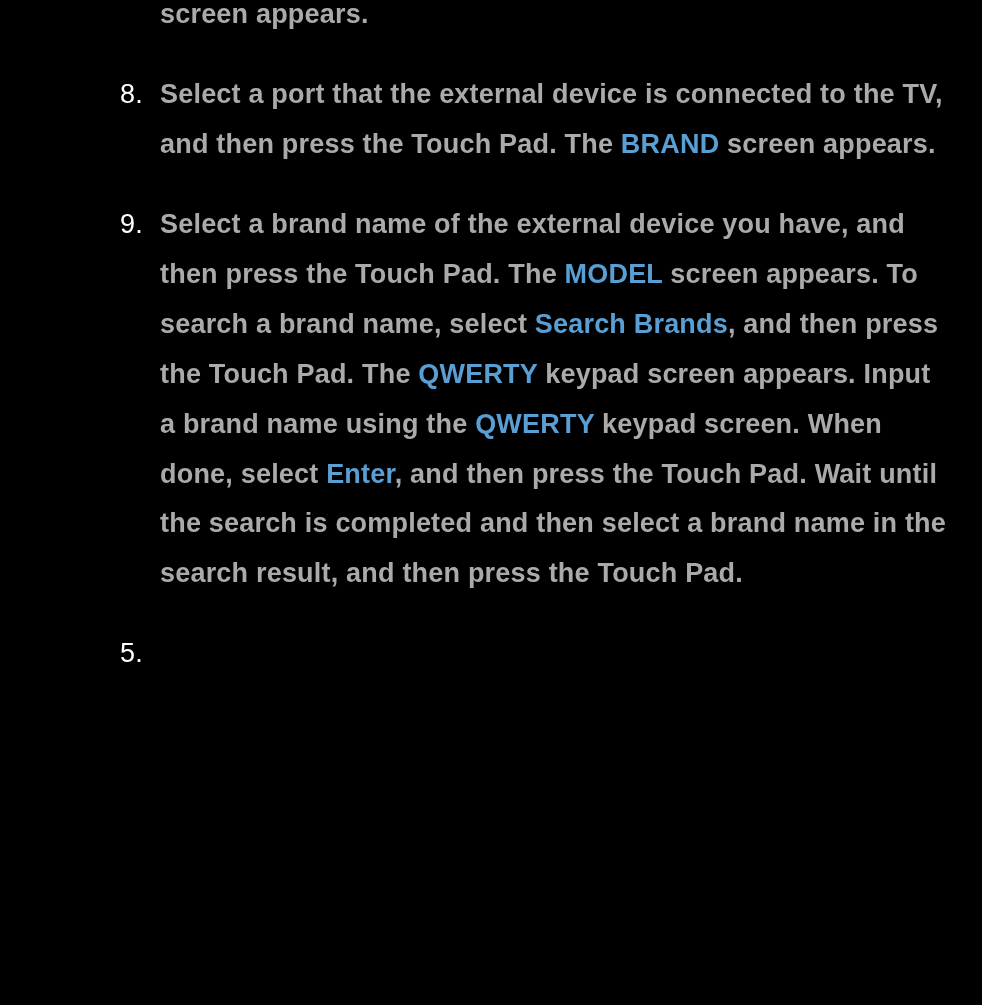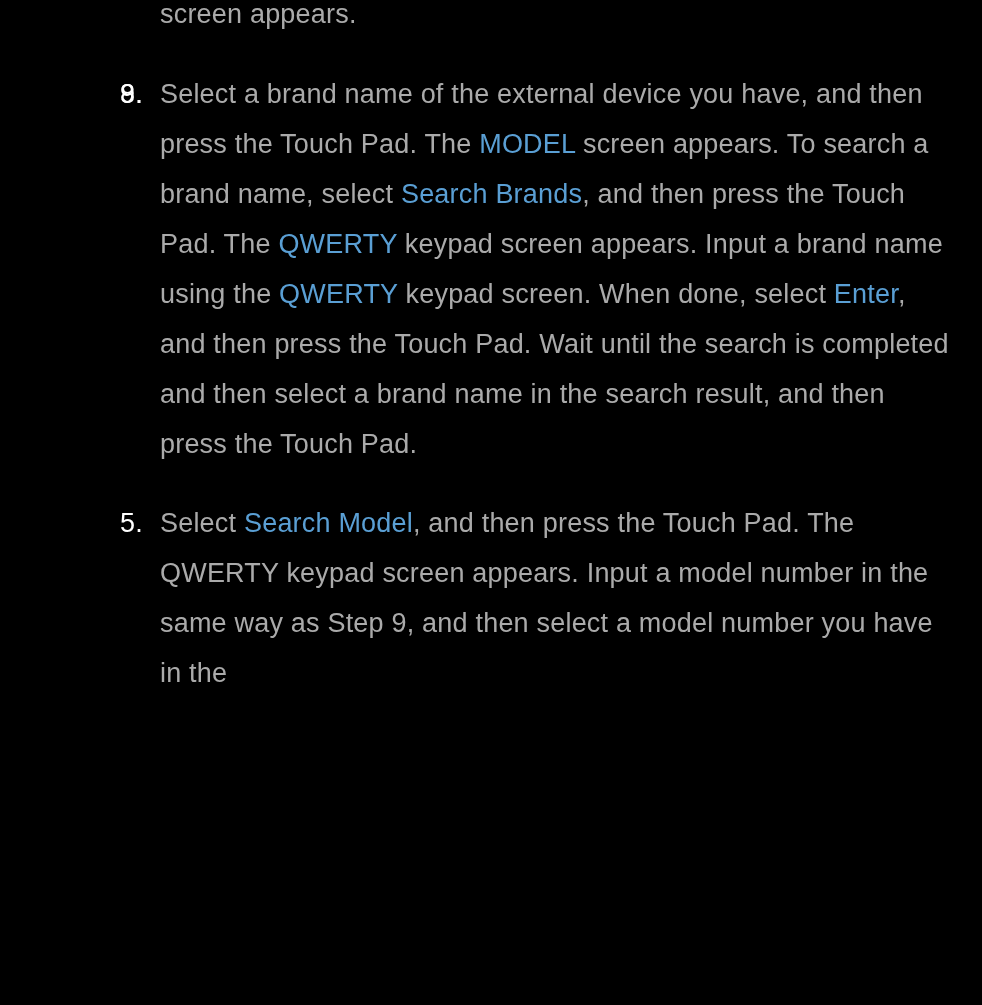--- a/index.html
+++ b/index.html
@@ -33,41 +33,42 @@
       position: absolute;
       left: 0;
       top: 0;
       width: 45px;
       text-align: right;
       color: #ffffff;
       font-weight: 400;
     }
     .list-text {
       color: #aaaaaa;
+      font-weight: bold;
     }
     .highlight {
       color: #5a9fd4;
     }
     .top-fragment {
       padding-left: 62px;
       margin-bottom: 30px;
       margin-top: -10px;
     }
   </style>
 </head>
 <body>
 
 <div class="container">
   <div class="top-fragment">
     <span class="list-text">screen appears.</span>
   </div>
   <div class="list-item">
     <span class="list-number">8.</span>
+    <span class="list-text"><span>Select a port that the external device is connected to the TV, and then press the Touch Pad. The </span><span class="highlight">BRAND</span><span> screen appears.</span></span>
   </div>
   <div class="list-item">
     <span class="list-number">9.</span>
     <span class="list-text"><span>Select a brand name of the external device you have, and then press the Touch Pad. The </span><span class="highlight">MODEL</span><span> screen appears. To search a brand name, select </span><span class="highlight">Search Brands</span><span>, and then press the Touch Pad. The </span><span class="highlight">QWERTY</span><span> keypad screen appears. Input a brand name using the </span><span class="highlight">QWERTY</span><span> keypad screen. When done, select </span><span class="highlight">Enter</span><span>, and then press the Touch Pad. Wait until the search is completed and then select a brand name in the search result, and then press the Touch Pad.</span></span>
   </div>
   <div class="list-item">
     <span class="list-number">5.</span>
-    <span class="list-text"><span>Select </span><span class="highlight">Search Model</span><span>, and then press the Touch Pad. The QWERTY keypad screen appears. Input a model number in the same way as Step 9, and then select a model number you have in the</span></span>
   </div>
 </div>
 
 </body></html>

